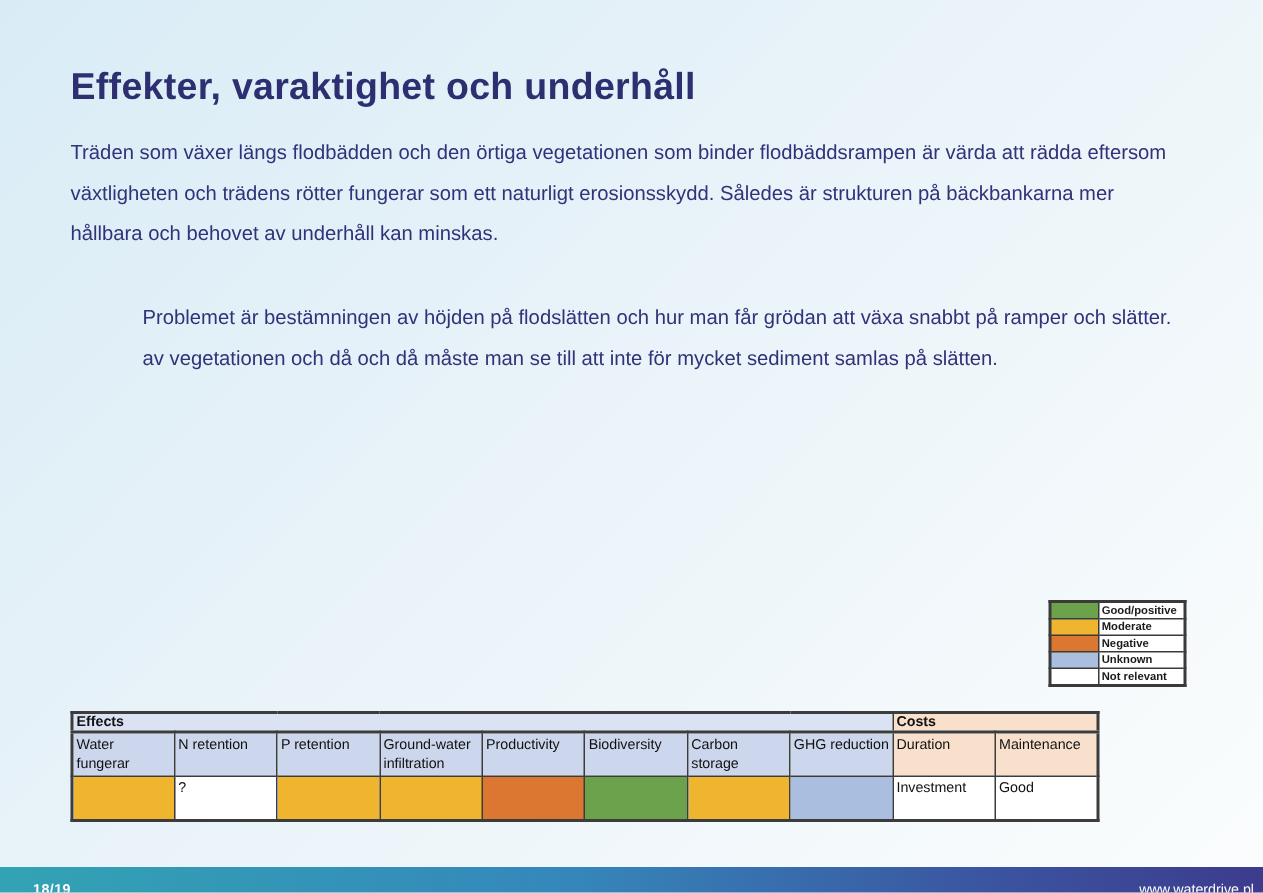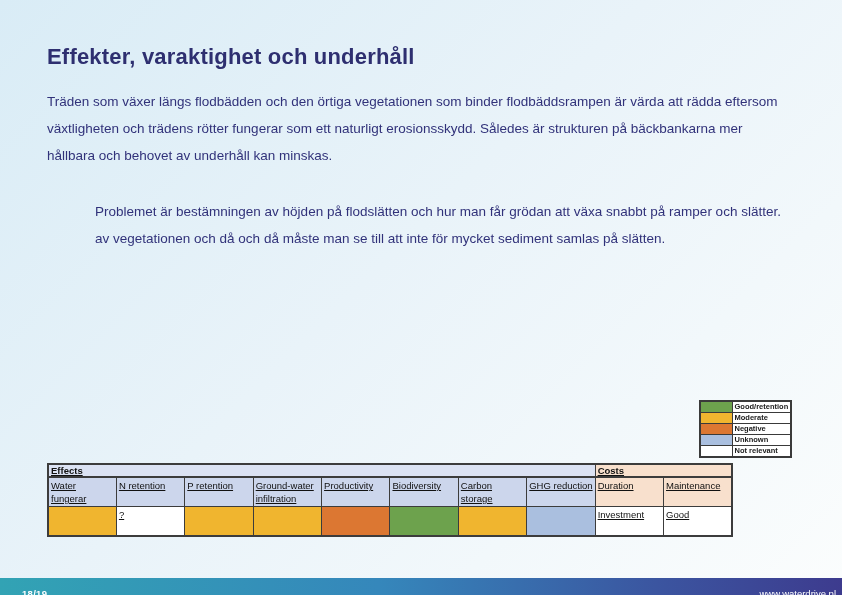--- a/index.html
+++ b/index.html
@@ -8,21 +8,21 @@
 
   .slide {
     position: relative;
     width: 842px; height: 595px;
     background: linear-gradient(135deg, #d9ecf6 0%, #e9f3f9 45%, #fbfdfd 100%);
     overflow: hidden;
   }
 
   .title {
     position: absolute; left: 47px; top: 44px;
-    font-size: 22px; font-weight: bold;
+    font-size: 25px; font-weight: bold;
     color: #2e2f70; letter-spacing: 0.2px;
   }
 
   .para {
     position: absolute; left: 47px;
     font-size: 13.5px; line-height: 27px;
     color: #31327a; white-space: nowrap;
   }
   .para-1 { top: 88px; }
   .para-2 { top: 198px; margin-left: 48px; }
@@ -36,25 +36,25 @@
   .legend td { border: 1px solid #3a3a3a; }
   .legend { border: 2px solid #3a3a3a; }
   .legend .swatch { width: 32px; height: 10px; }
   .legend .lbl {
     width: 58px; font-size: 7.5px; font-weight: bold; color: #1a1a1a;
     padding: 1px 2px; line-height: 8px; white-space: nowrap;
   }
 
   
   .effects-table {
-    position: absolute; left: 47px; top: 463px;
+    position: absolute; left: 47px; top: 474px;
     width: 686px; table-layout: fixed;
     border-collapse: collapse;
     border: 2px solid #3c3c3c;
-    font-size: 9.5px; color: #111111; text-decoration: underline;
+    font-size: 9.5px; color: #111111;
   }
   .effects-table td {
     border: 1px solid #3c3c3c;
     vertical-align: top;
     padding: 0 2px;
     overflow: hidden;
   }
   .effects-table .group-row td {
     height: 11px; font-weight: bold; line-height: 11px;
     border-bottom: 2px solid #3c3c3c;
@@ -88,21 +88,21 @@
 
   <div class="para para-2">
     <div>Problemet är bestämningen av höjden på flodslätten och hur man får grödan att växa snabbt på ramper och slätter.</div>
     <div>av vegetationen och då och då måste man se till att inte för mycket sediment samlas på slätten.</div>
   </div>
 
   <table class="legend">
     <tbody>
       <tr>
         <td class="swatch" style="background-color: rgb(109, 162, 77);"></td>
-        <td class="lbl">Good/retention</td>
+        <td class="lbl">Good/positive</td>
       </tr>
       <tr>
         <td class="swatch" style="background-color: rgb(240, 181, 47);"></td>
         <td class="lbl">Moderate</td>
       </tr>
       <tr>
         <td class="swatch" style="background-color: rgb(220, 119, 50);"></td>
         <td class="lbl">Negative</td>
       </tr>
       <tr>

